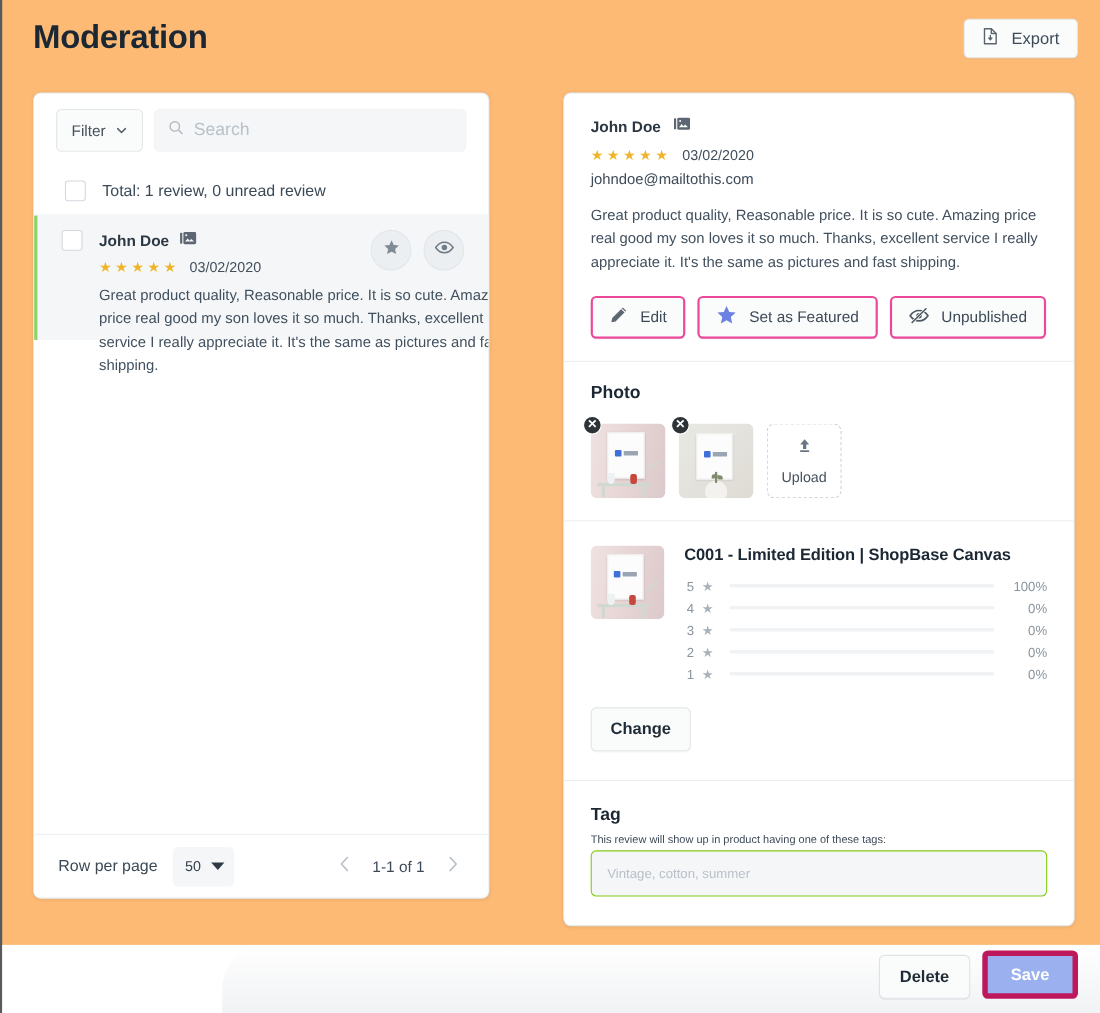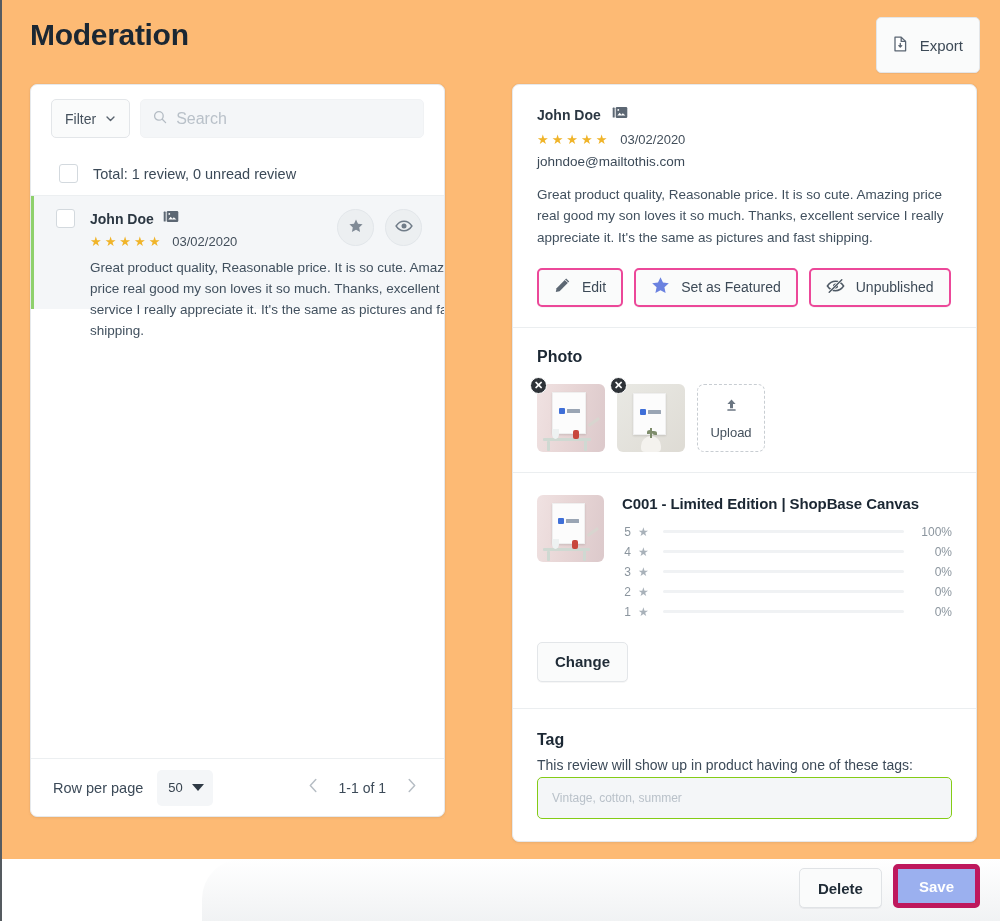--- a/index.html
+++ b/index.html
@@ -23,21 +23,21 @@
     width: 1000px; height: 78px;
   }
   .page-title {
     position: absolute; left: 28px; top: 18px;
     font-size: 30px; font-weight: bold;
     letter-spacing: -0.3px;
     color: #1b2733;
   }
   .export-btn {
     position: absolute; right: 22px; top: 17px;
-    height: 56px; padding: 16px 16px;
+    height: 36px; padding: 16px 16px;
     display: flex; align-items: center; gap: 12px;
     background: #fafbfb;
     border: 1px solid #e3e6e9;
     border-radius: 5px;
     font-size: 15px; color: #3d4a57;
     cursor: pointer;
     box-shadow: 0 1px 0 rgba(22,29,37,.05);
   }
 
   
@@ -215,21 +215,21 @@
   .bar-pct { font-size: 12px; color: #8b959e; width: 34px; text-align: right; }
   .change-btn {
     margin-top: 20px;
     height: 40px; padding: 0 17px;
     display: inline-flex; align-items: center;
     background: #fafbfb; border: 1px solid #e3e6e9; border-radius: 5px;
     font-size: 15px; font-weight: bold; color: #1f2b36; cursor: pointer;
     box-shadow: 0 1px 0 rgba(22,29,37,.04);
   }
 
-  .tag-help { margin-top: 8px; font-size: 14px; color: #3c4a58; }
+  .tag-help { margin-top: 8px; font-size: 10px; color: #3c4a58; }
   .tag-input {
     margin-top: 4px; width: 100%; height: 42px;
     background: #f4f6f8; border: 1px solid #84cc16; border-radius: 5px;
     padding: 0 14px; font-family: inherit; font-size: 12px; color: #30404d;
     outline: none;
   }
   .tag-input::placeholder { color: #b9c1c9; }
 
   
   .footer-bar {

